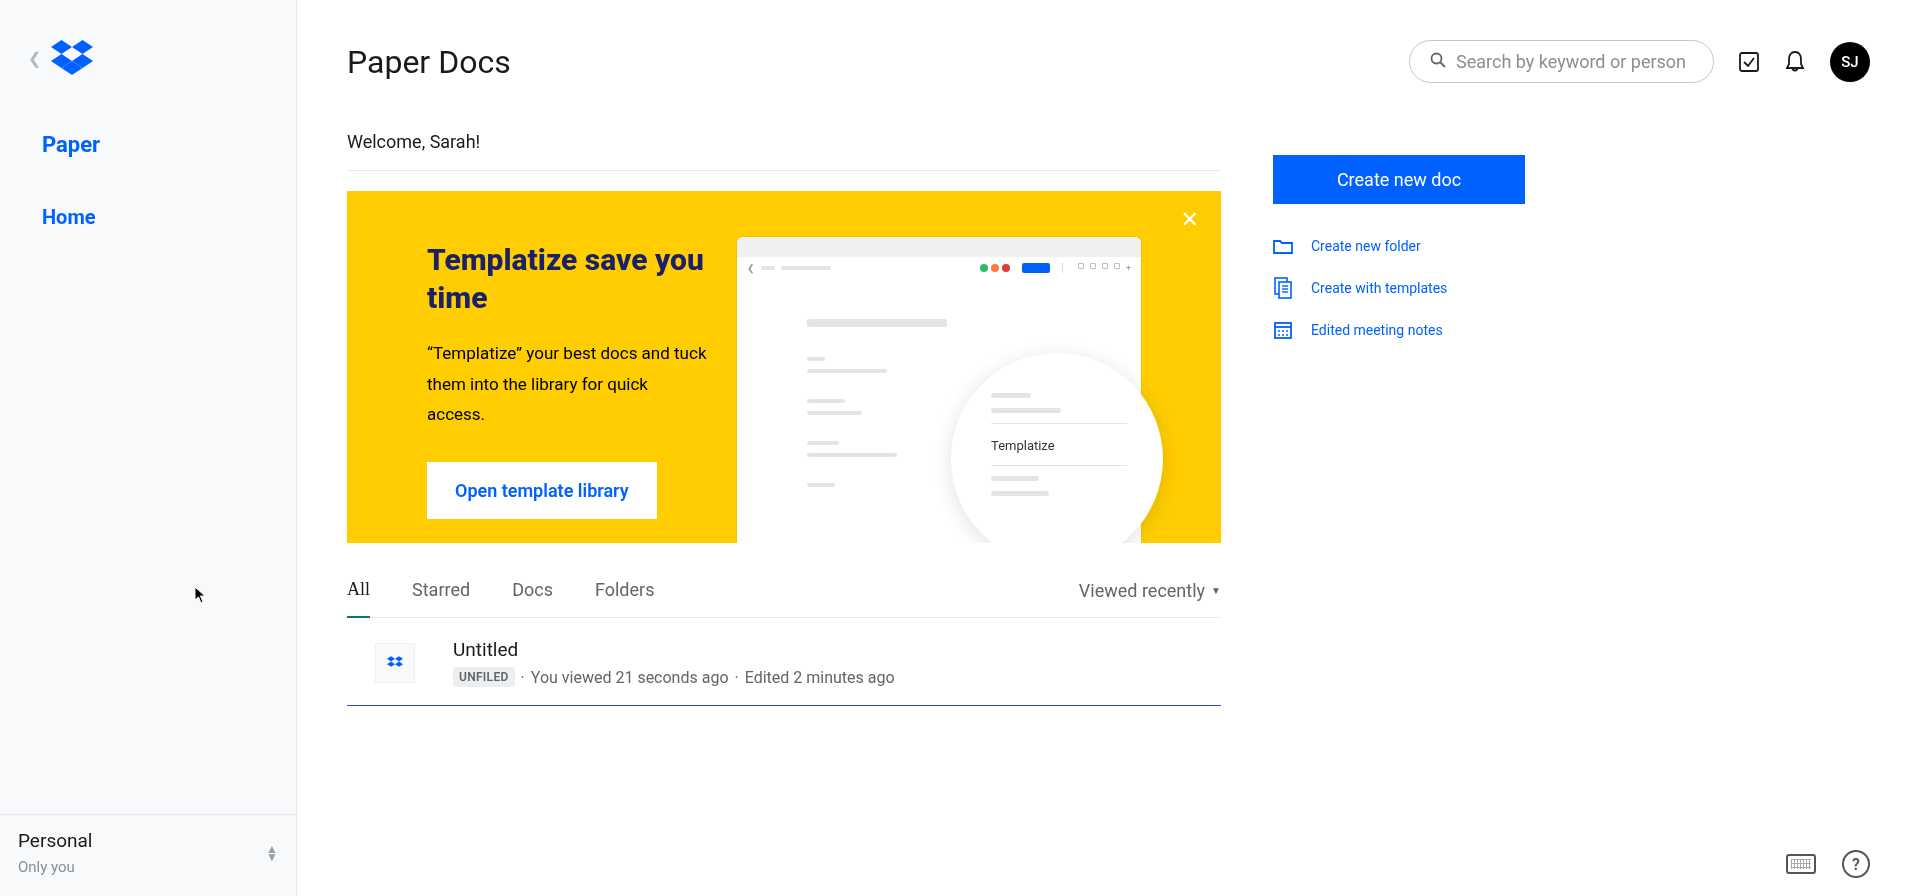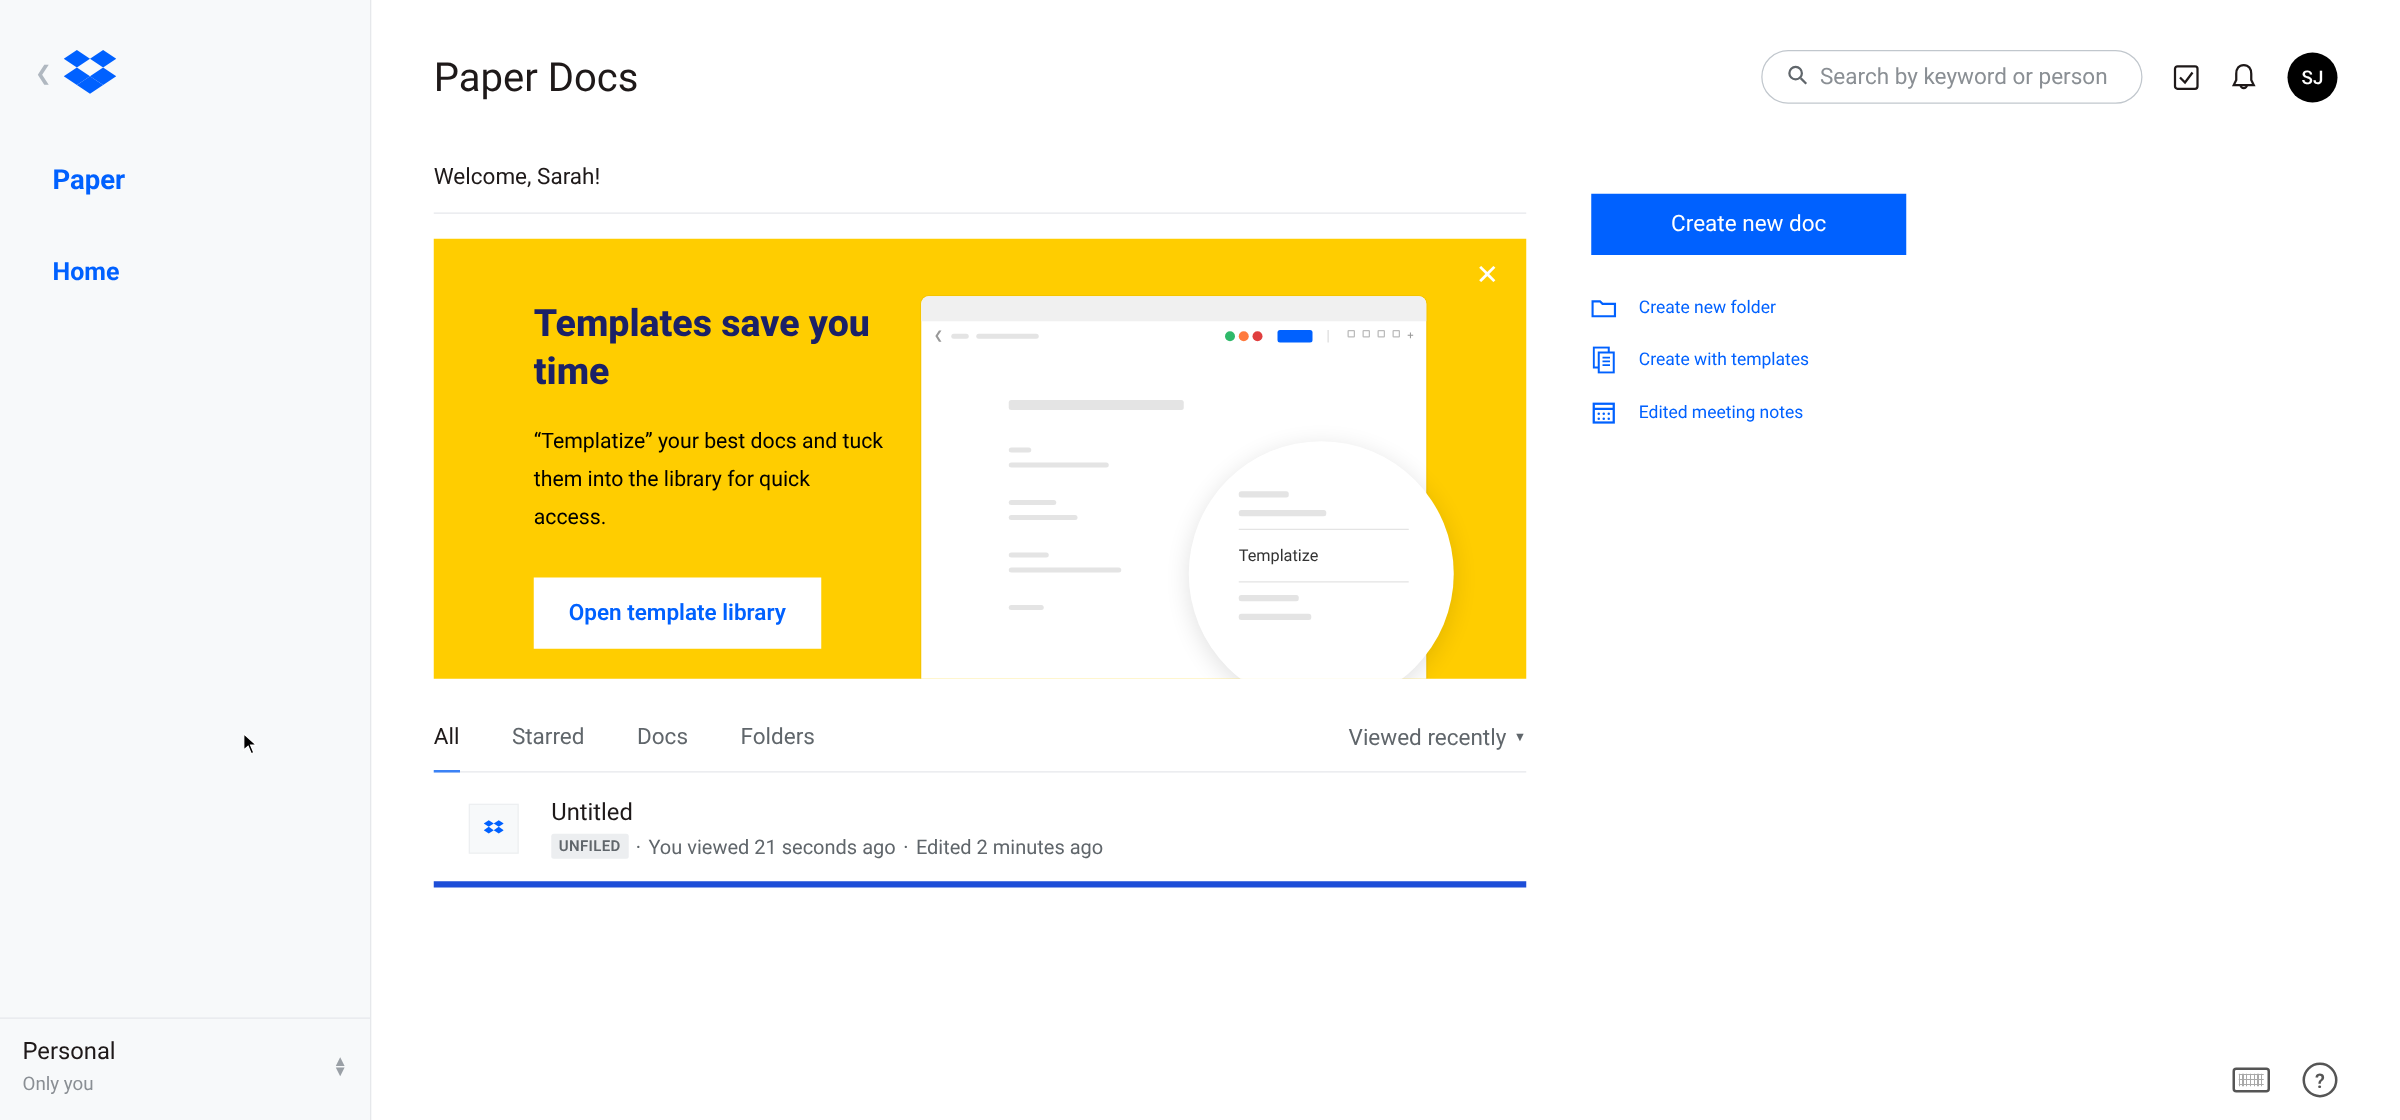--- a/index.html
+++ b/index.html
@@ -43,23 +43,23 @@
   .ill-icons { display: flex; gap: 6px; margin-left: 6px; }
   .ill-icon { width: 6px; height: 6px; border: 1px solid #bbb; border-radius: 1px; }
   .ill-body { padding: 40px 0 0 70px; }
   .circle { position: absolute; right: -22px; bottom: -8px; width: 212px; height: 212px; border-radius: 50%; background: #fff; box-shadow: 0 4px 20px rgba(0,0,0,0.12); padding: 40px 36px 0 40px; }
   .circle-line { height: 5px; background: #e4e4e4; border-radius: 2px; margin-bottom: 10px; }
   .circle-sep { height: 1px; background: #e4e4e4; margin: 4px 0 10px 0; }
   .circle-txt { font-size: 13px; color: #333; padding: 4px 0 8px 0; }
   .tabs-row { display: flex; justify-content: space-between; align-items: center; margin-top: 36px; border-bottom: 1px solid #e6e8eb; }
   .tabs { display: flex; gap: 42px; }
   .tab { font-size: 18px; color: #60666b; padding-bottom: 16px; cursor: pointer; }
-  .tab.active { color: #1e1919; border-bottom: 2px solid #3b82f6; margin-bottom: -1px; }
+  .tab.active { color: #1e1919; border-bottom: 2px solid #0f766e; margin-bottom: -1px; font-family: Liberation Serif, serif; }
   .sort { font-size: 18px; color: #60666b; padding-bottom: 16px; display: flex; align-items: center; gap: 6px; cursor: pointer; }
-  .doc-row { display: flex; align-items: center; gap: 26px; padding: 20px 0 18px 28px; border-bottom: 5px solid #1d4ed8; }
+  .doc-row { display: flex; align-items: center; gap: 38px; padding: 20px 0 18px 28px; border-bottom: 1px solid #1d4ed8; }
   .doc-thumb { width: 40px; height: 40px; background: #f7f9fa; border: 1px solid #edeff1; display: flex; align-items: center; justify-content: center; }
   .doc-info .doc-title { font-size: 19px; color: #1e1919; margin-bottom: 6px; }
   .doc-meta { font-size: 16px; color: #60666b; display: flex; align-items: center; gap: 6px; flex-wrap: wrap; }
   .badge { background: #eceef0; color: #60666b; font-size: 12px; font-weight: 600; padding: 3px 6px; letter-spacing: 0.3px; border-radius: 2px; }
   .right-col { flex: 1; padding-top: 24px; }
   .create-btn { background: #0061ff; color: #fff; border: none; font-size: 18px; padding: 14px 0; width: 252px; cursor: pointer; margin-bottom: 32px; }
   .action { display: flex; align-items: center; gap: 18px; color: #0061ff; font-size: 14px; margin-bottom: 22px; cursor: pointer; }
   .action-icon { width: 20px; height: 20px; display: flex; align-items: center; justify-content: center; }
   .floating { position: absolute; right: 50px; bottom: 18px; display: flex; gap: 26px; align-items: center; }
   .kb-icon { width: 30px; height: 20px; border: 2px solid #555; border-radius: 3px; position: relative; }
@@ -128,21 +128,21 @@
     </div>
   </div>
 
   <div class="content">
     <div class="left-col">
       <div class="welcome">Welcome, Sarah!</div>
 
       <div class="banner">
         <span class="banner-close">✕</span>
         <div class="banner-text">
-          <div class="banner-title">Templates save you time</div>
+          <div class="banner-title">Templatize save you time</div>
           <div class="banner-body">“Templatize” your best docs and tuck them into the library for quick access.</div>
           <button class="banner-btn">Open template library</button>
         </div>
         <div class="banner-ill">
           <div class="ill-top"></div>
           <div class="ill-bar">
             <span class="ill-chev">❮</span>
             <div class="ill-line" style="width:14px"></div>
             <div class="ill-line" style="width:50px"></div>
             <div class="ill-dots">

